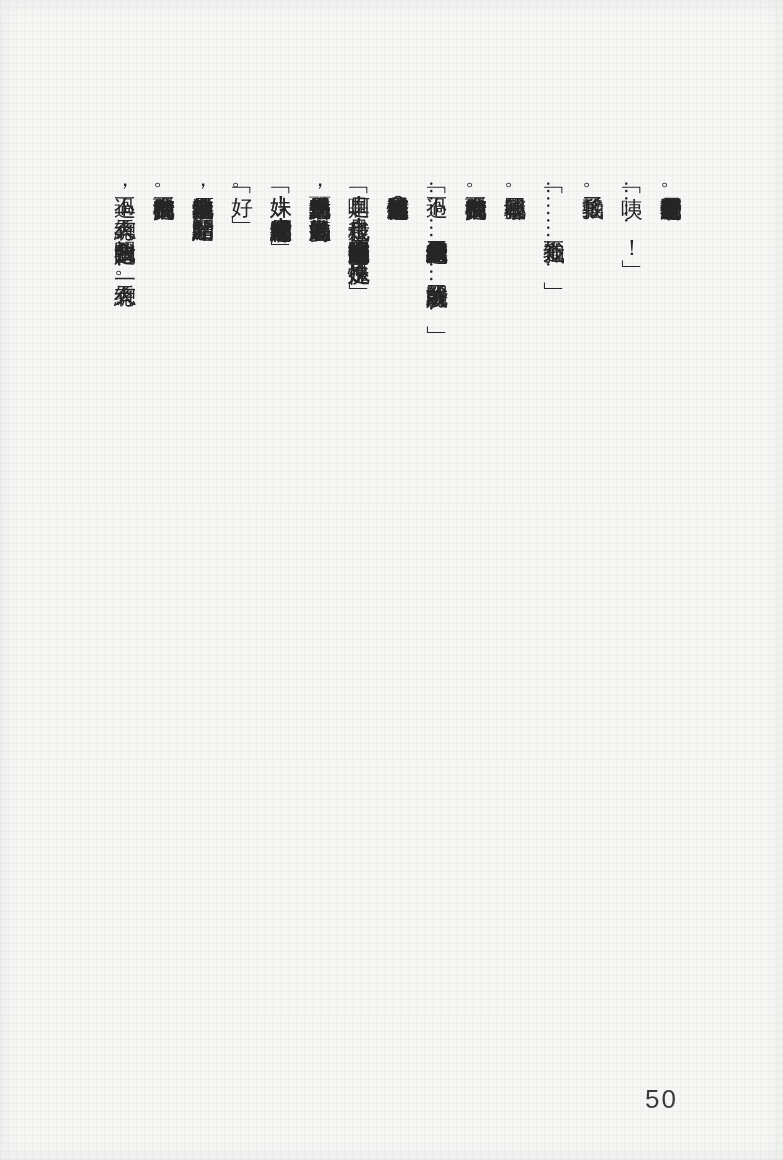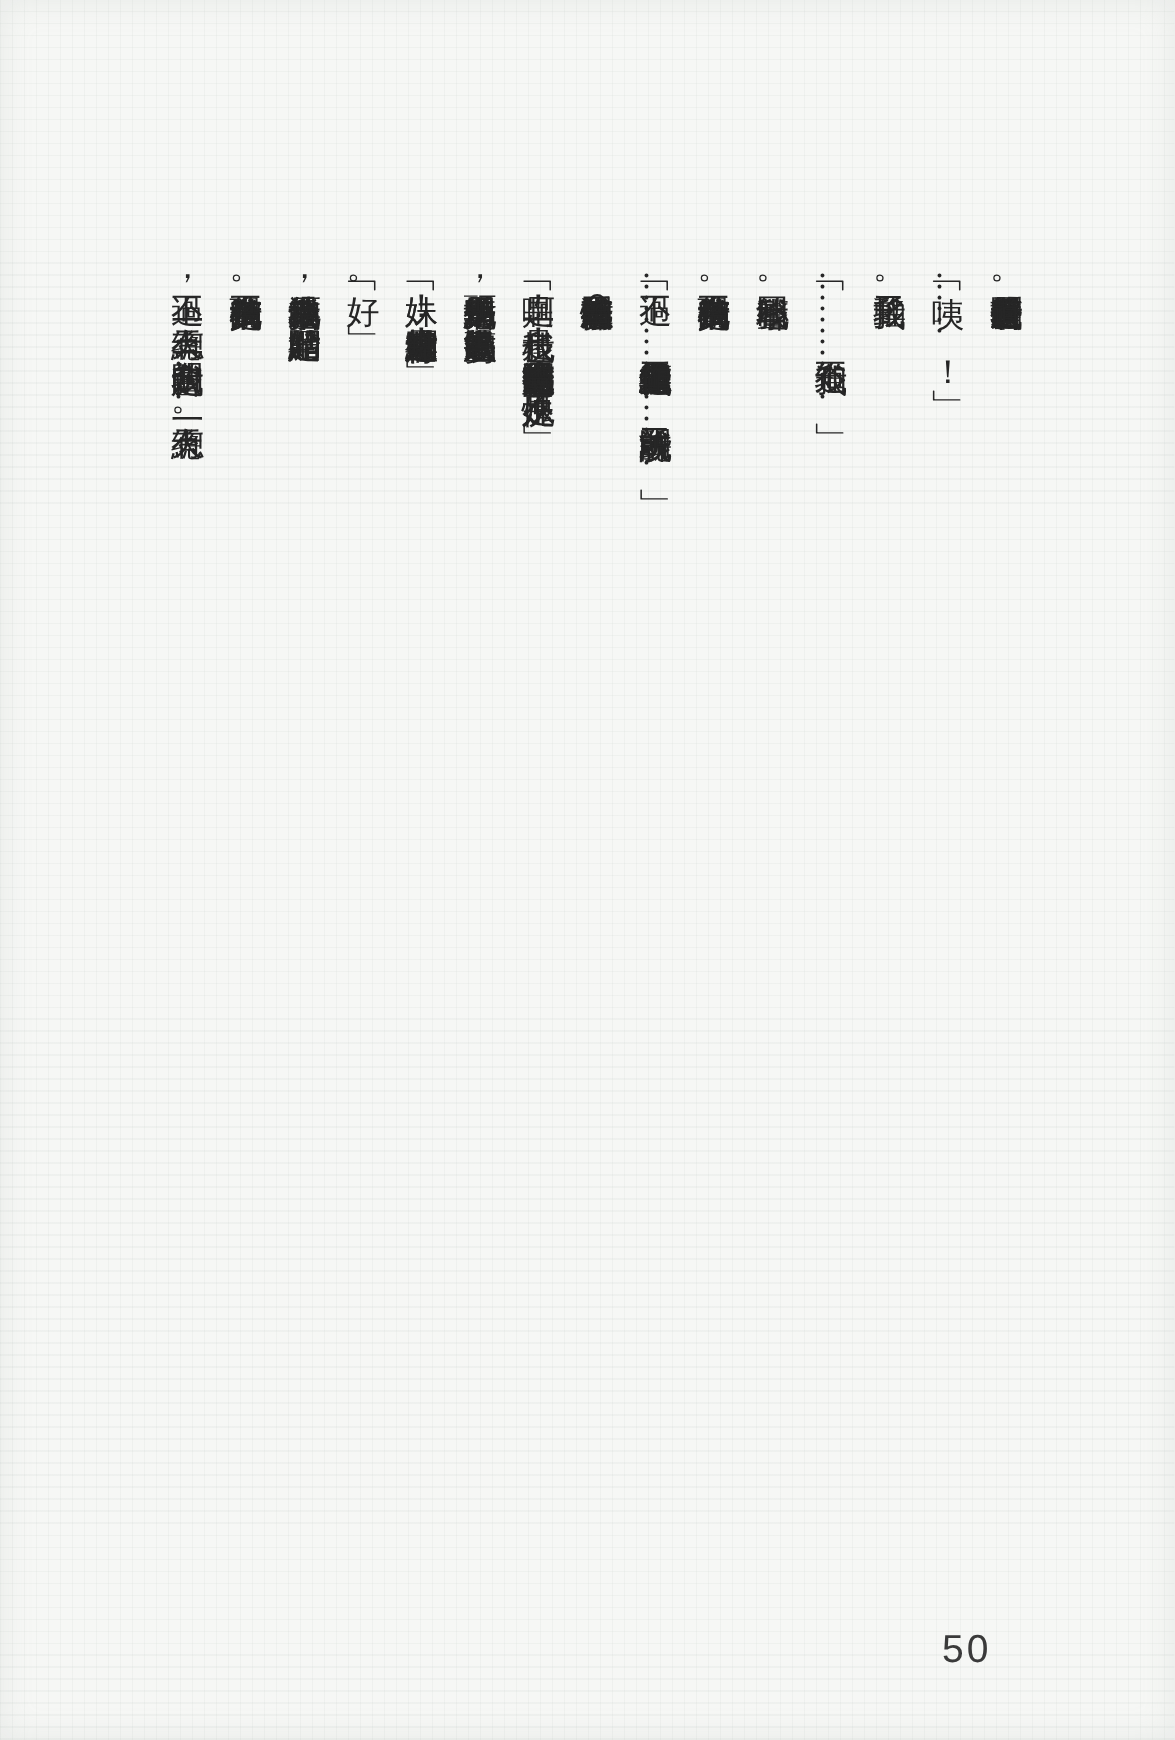--- a/index.html
+++ b/index.html
@@ -34,21 +34,21 @@
     line-height: 39px;
     letter-spacing: 0;
     color: #262626;
   }
   .text-block p {
     margin: 0;
     padding: 0;
   }
   .page-number {
     position: absolute;
-    left: 628px;
+    left: 645px;
     top: 1084px;
     font-size: 26px;
     letter-spacing: 2px;
     color: #3a3a3a;
     font-family: "Liberation Sans", "DejaVu Sans", sans-serif;
   }
 </style>
 </head>
 <body>
 

